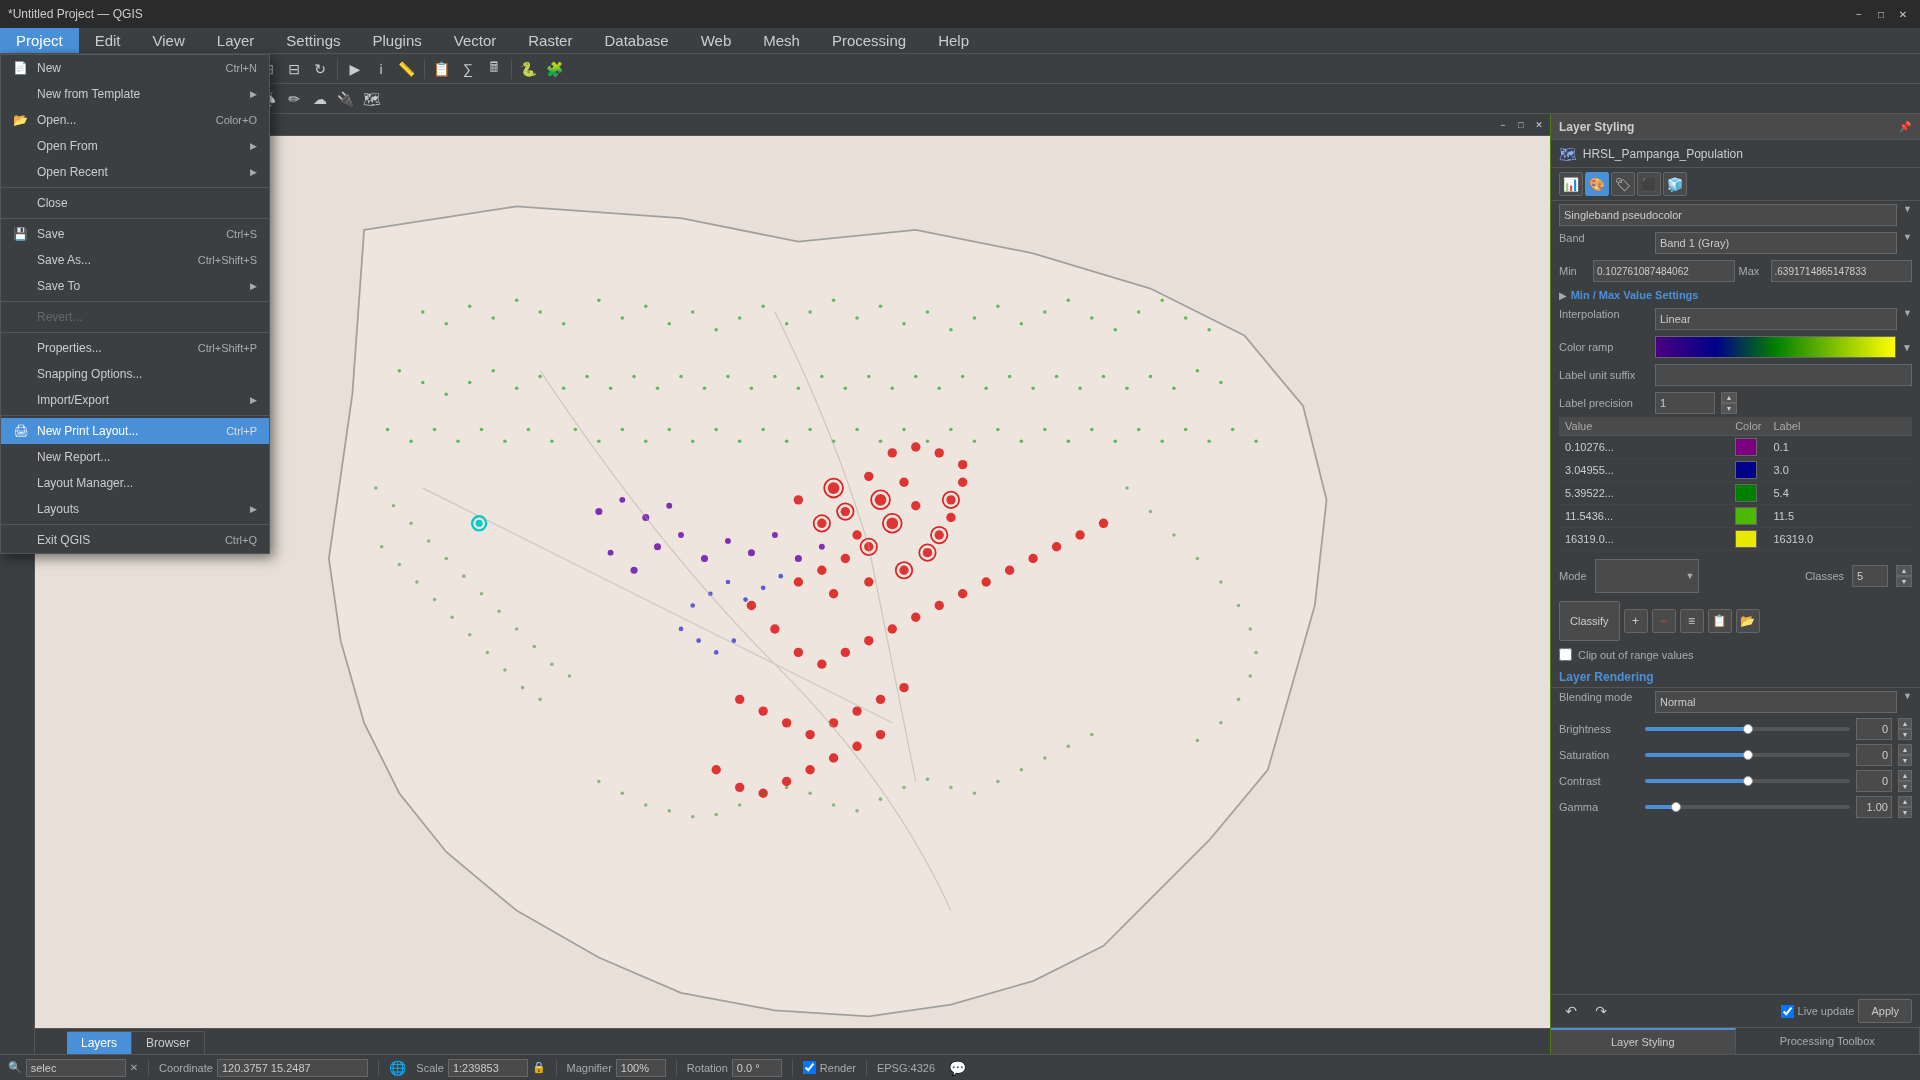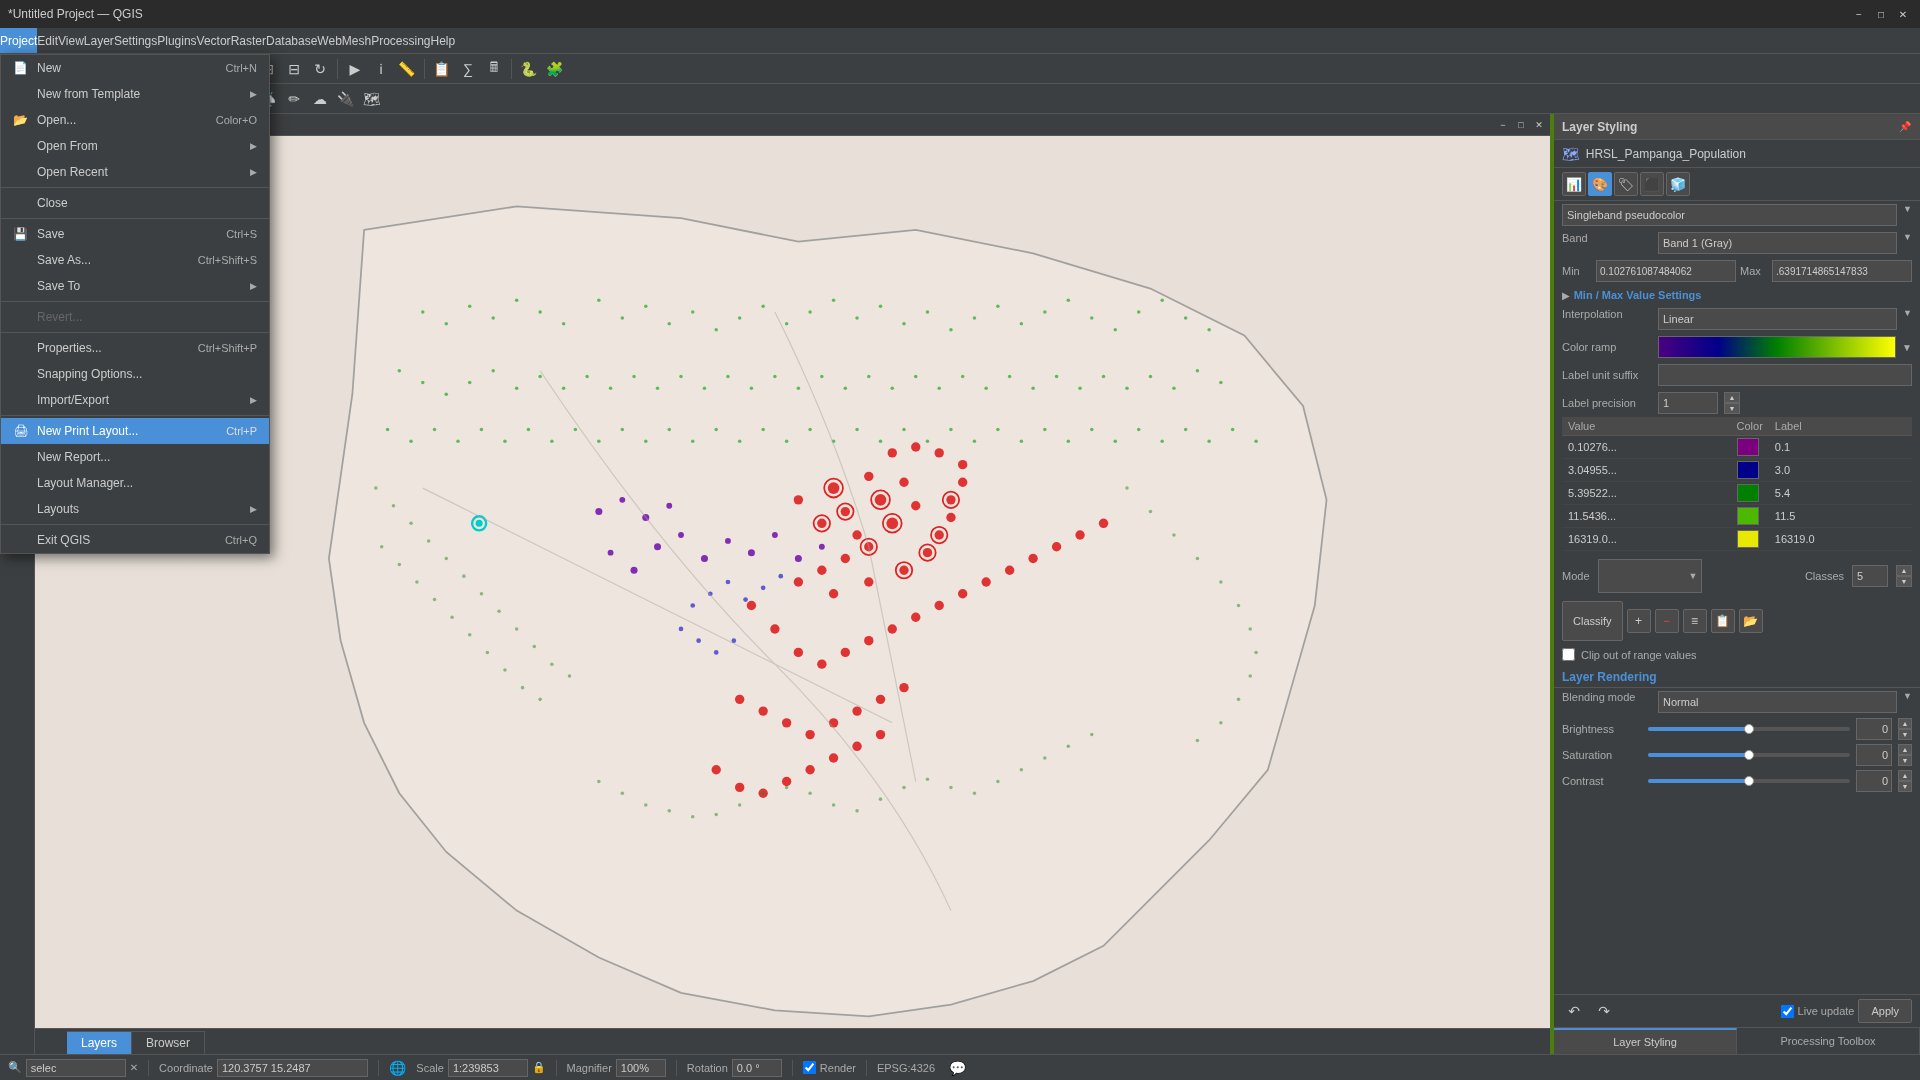--- a/index.html
+++ b/index.html
@@ -21,24 +21,24 @@
 
     
     #menubar {
       height: 26px;
       background: #3c3f41;
       display: flex;
       align-items: center;
       border-bottom: 1px solid #555;
     }
     .menu-item {
-      padding: 4px 0;
+      padding: 4px 16px;
       cursor: pointer;
       color: #ccc;
-      font-size: 12px;
+      font-size: 15px;
       height: 100%;
       display: flex;
       align-items: center;
     }
     .menu-item:hover, .menu-item.active { background: #4a90d9; color: #fff; }
 
     
     .toolbar {
       height: 30px;
       background: #3c3f41;
@@ -127,21 +127,21 @@
       border-right: 1px solid #555;
       border-top: 1px solid #555;
       background: #3c3f41;
     }
     .bottom-tab.active { background: #4a90d9; color: #fff; }
 
     
     #right-panel {
       width: 370px;
       background: #3c3f41;
-      border-left: 4px solid #4d7c0f;
+      border-left: 1px solid #4d7c0f;
       display: flex;
       flex-direction: column;
       overflow: hidden;
     }
     #right-panel-header {
       height: 26px;
       background: #4a4a4a;
       display: flex;
       align-items: center;
       justify-content: space-between;
@@ -1155,20 +1155,32 @@
           <div class="slider-fill" style="width:50%;"></div>
           <div class="slider-thumb" style="left:calc(50% - 5px);"></div>
         </div>
         <input class="slider-val" type="text" value="0" style="">
         <div class="slider-spinners">
           <div class="s-spin">▲</div>
           <div class="s-spin">▼</div>
         </div>
       </div>
 
+      <div class="slider-row">
+        <span class="slider-label">Gamma</span>
+        <div class="slider-track">
+          <div class="slider-fill" style="width:15%;"></div>
+          <div class="slider-thumb" style="left:calc(15% - 5px);"></div>
+        </div>
+        <input class="slider-val" type="text" value="1.00" style="">
+        <div class="slider-spinners">
+          <div class="s-spin">▲</div>
+          <div class="s-spin">▼</div>
+        </div>
+      </div>
 
     </div>
 
     <div id="rp-bottom">
       <div class="tb-btn">↶</div>
       <div class="tb-btn">↷</div>
       <div class="live-update-row">
         <input type="checkbox" id="live-check" class="live-checkbox" checked="" style="">
         <label for="live-check" class="live-label">Live update</label>
         <button class="apply-btn">Apply</button>

